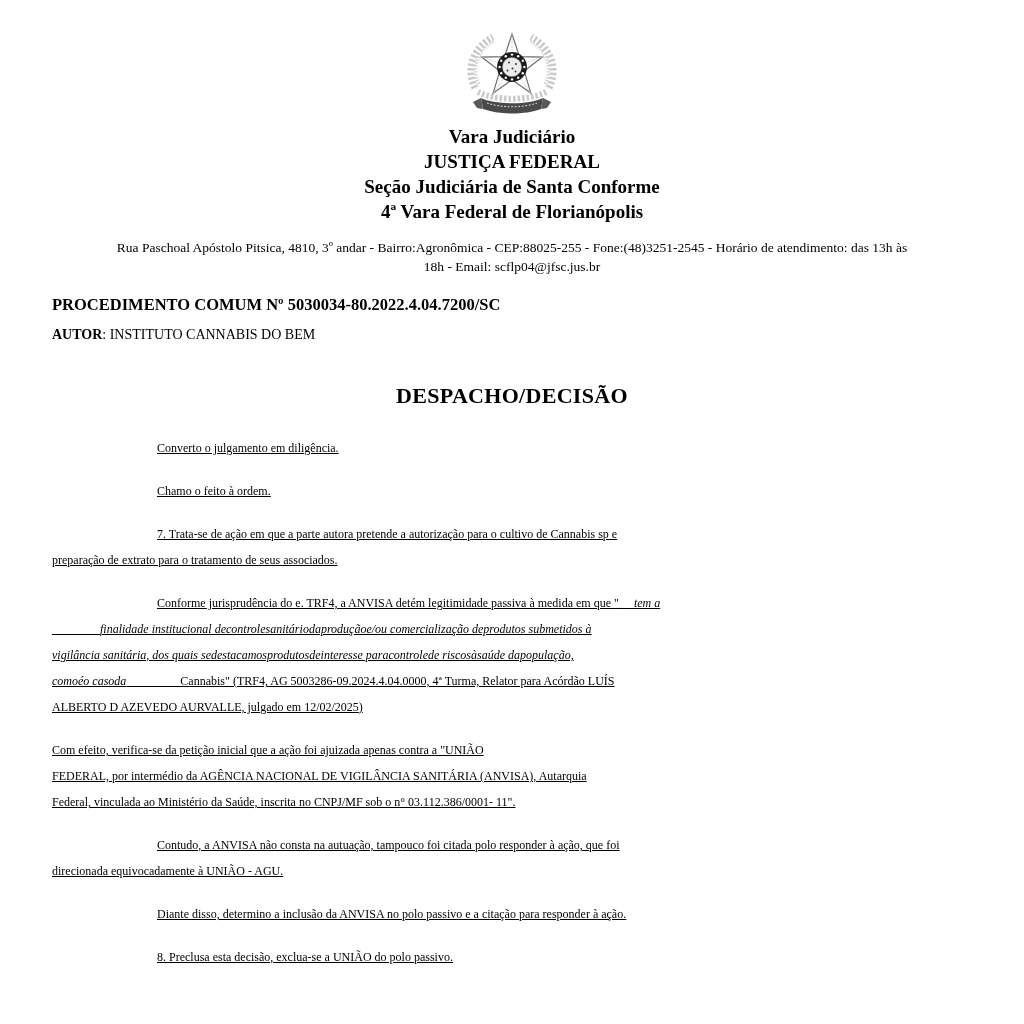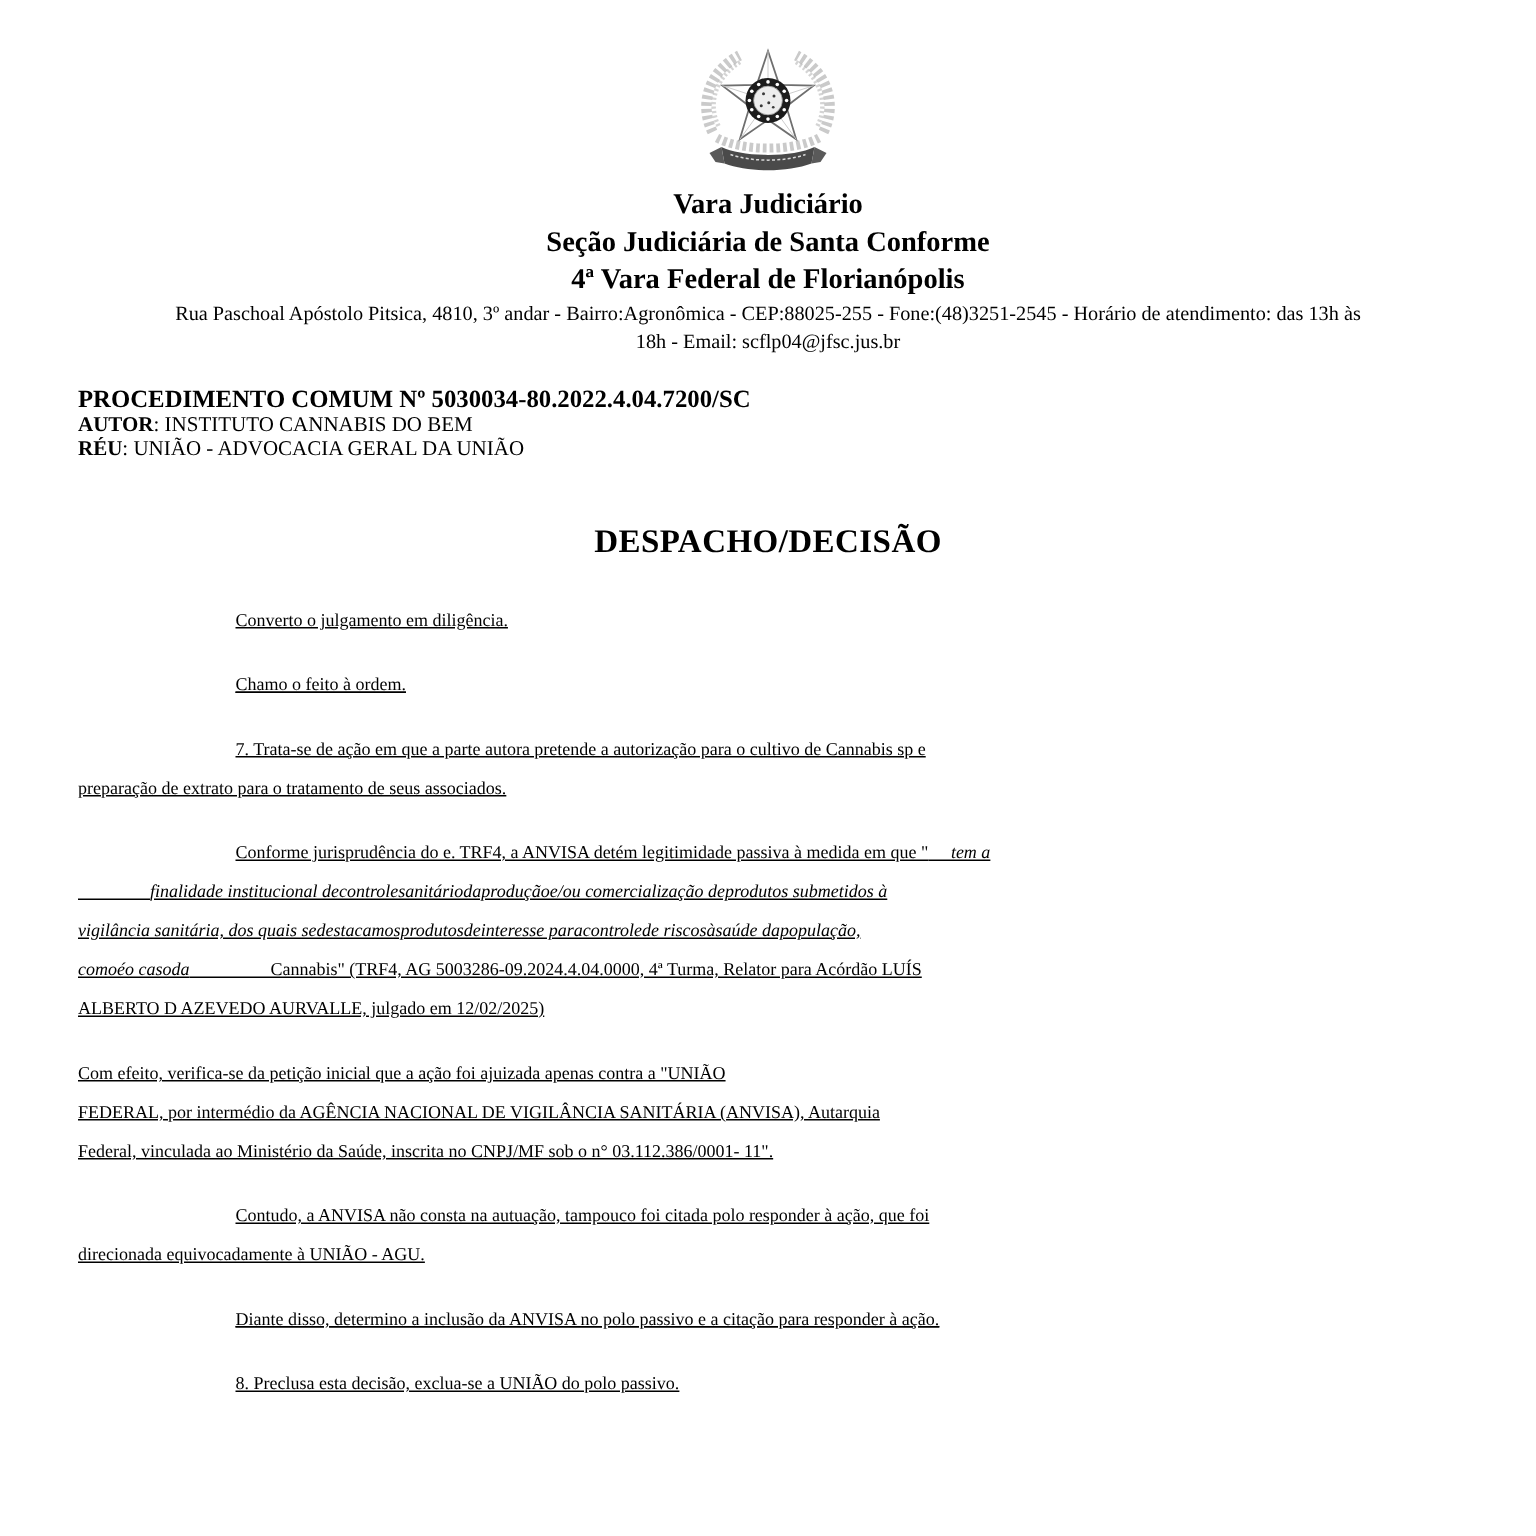--- a/index.html
+++ b/index.html
@@ -12,27 +12,27 @@
   }
   .page { padding: 26px 52px 0 52px; }
 
   .emblem-wrap { text-align: center; height: 92px; }
 
   .inst { text-align: center; font-weight: bold; font-size: 19px; line-height: 25px; margin-top: 6px; }
 
   .address {
     text-align: center;
     font-size: 13.5px; line-height: 19px;
-    margin-top: 0;
+    margin-top: 14px;
     white-space: pre-line;
   }
 
   .case { margin-top: 19px; }
   .proc { font-weight: bold; font-size: 16.5px; }
-  .party { font-size: 14px; }
+  .party { font-size: 14px; margin-top: 12px; }
   .party b { font-weight: bold; }
 
   .title {
     text-align: center;
     font-size: 22px; font-weight: bold;
     margin: 40px 0 0 0;
     letter-spacing: 0.3px;
   }
 
   .bodytext { margin-top: 26px; font-size: 12px; line-height: 26px; width: 935px; text-decoration: underline; }
@@ -98,31 +98,31 @@
         <path d="M90,72 L98,76 L94,82 L88,83 Z" fill="#5a5a5a"></path>
         <g stroke="#d8d8d8" stroke-width="1" stroke-dasharray="2 1.5">
           <path d="M34,77 C48,82 70,82 84,77" fill="none"></path>
         </g>
       </g>
     </svg>
   </div>
 
   <div class="inst">
     <div>Vara Judiciário</div>
+    <div>JUSTIÇA FEDERAL</div>
     <div>Seção Judiciária de Santa Conforme</div>
     <div>4ª Vara Federal de Florianópolis</div>
   </div>
 
   <div class="address">Rua Paschoal Apóstolo Pitsica, 4810, 3º andar - Bairro:Agronômica - CEP:88025-255 - Fone:(48)3251-2545 - Horário de atendimento: das 13h às
 18h - Email: scflp04@jfsc.jus.br</div>
 
   <div class="case">
     <div class="proc">PROCEDIMENTO COMUM Nº 5030034-80.2022.4.04.7200/SC</div>
     <div class="party"><b>AUTOR</b><span>: INSTITUTO CANNABIS DO BEM</span></div>
-    <div class="party"><b>RÉU</b><span>: UNIÃO - ADVOCACIA GERAL DA UNIÃO</span></div>
   </div>
 
   <h1 class="title">DESPACHO/DECISÃO</h1>
 
   <div class="bodytext">
     <p class="para indent">Converto o julgamento em diligência.</p>
     <p class="para indent underline">Chamo o feito à ordem.</p>
     <p class="para indent">7. Trata-se de ação em que a parte autora pretende a autorização para o cultivo de Cannabis sp e
 preparação de extrato para o tratamento de seus associados.</p>
     <p class="para indent"><span>Conforme jurisprudência do e. TRF4, a ANVISA detém legitimidade passiva à medida em que "</span><span class="italic">     tem a

